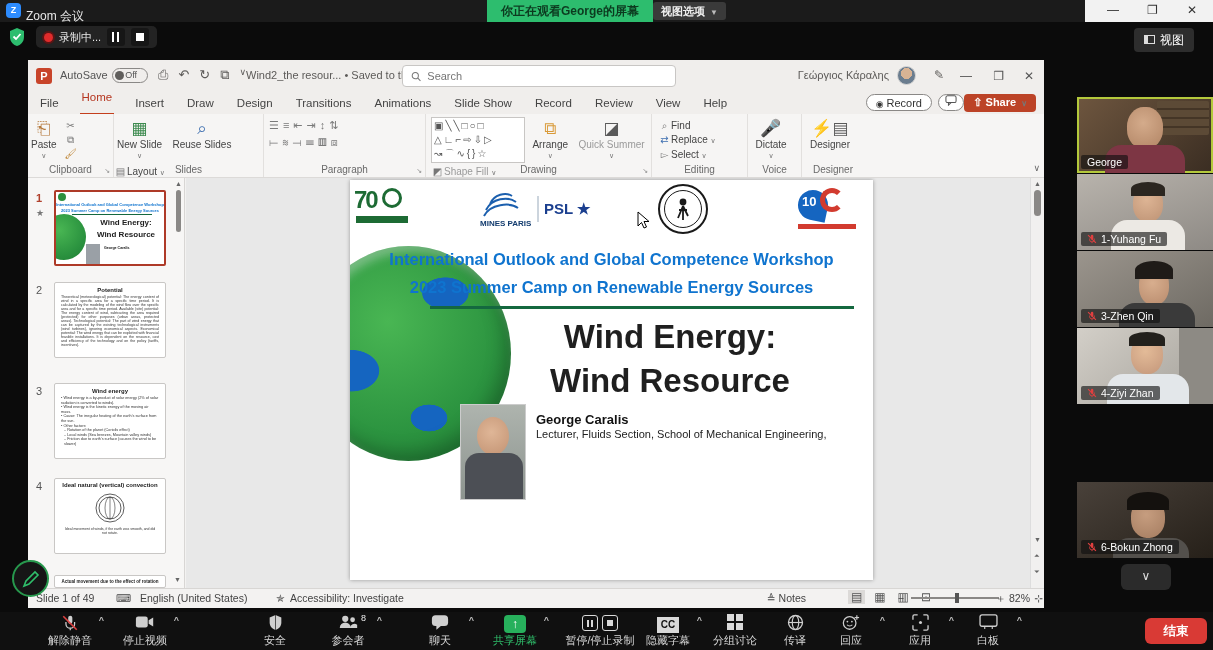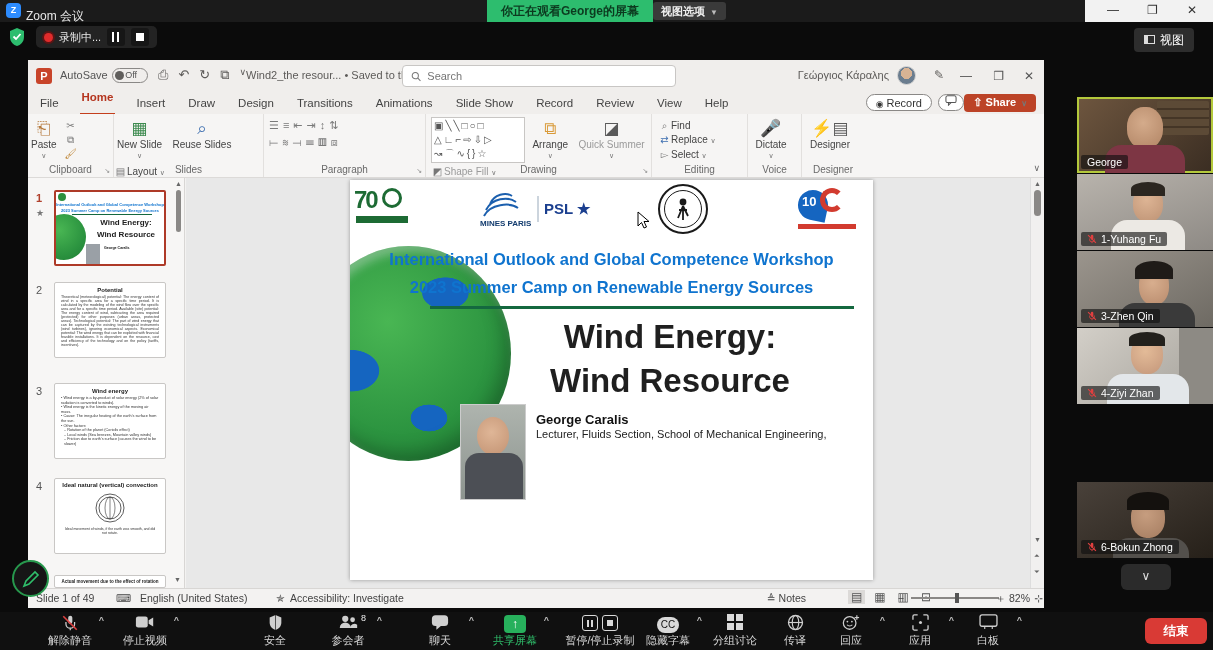--- a/index.html
+++ b/index.html
@@ -42,21 +42,21 @@
   .ppt-search input { border:0; outline:0; font-size:11px; color:#777; width:100%; background:transparent; font-family:"Liberation Sans",sans-serif; }
   .acct { position:absolute; right:155px; top:9px; font-size:11px; color:#5c5a58; }
   .avatar { position:absolute; right:128px; top:6px; width:19px; height:19px; border-radius:50%; background:radial-gradient(circle at 50% 38%, #d8b394 0 40%, #6b7d8f 41%); border:1px solid #ccc; }
   .pen { position:absolute; right:100px; top:8px; font-size:12px; color:#5c5a58; }
   .ppt-winctl { position:absolute; right:0; top:0; height:32px; width:96px; }
   .ppt-winctl span { position:absolute; top:9px; font-size:12px; color:#555; }
 
   .ppt-tabs { position:absolute; left:0; top:32px; width:100%; height:22px; background:#f0eeec; font-size:11.5px; color:#444; }
   .tabrow { position:absolute; left:10px; top:0; display:flex; gap:19px; height:22px; align-items:center; }
   .tab { padding:0 2px; }
-  .tab.active { color:#b5351f; font-weight:bold; border-bottom:2.5px solid #c43e1c; padding-bottom:10px; }
+  .tab.active { color:#b5351f; font-weight:normal; border-bottom:2.5px solid #c43e1c; padding-bottom:10px; }
   .tr-record { position:absolute; right:112px; top:2px; height:17px; line-height:16px; border:1px solid #8a8886; border-radius:9px; padding:0 9px; font-size:11px; color:#333; background:#fff; }
   .tr-record .dot { color:#333; margin-right:3px; font-size:9px; }
   .tr-cmt { position:absolute; right:80px; top:2px; width:26px; height:17px; border:1px solid #8a8886; border-radius:9px; background:#fff; text-align:center; }
   .tr-share { position:absolute; right:8px; top:2px; height:18px; line-height:17px; background:#bc4327; color:#fff; border-radius:4px; padding:0 9px; font-size:11px; font-weight:bold; }
   .tr-share .cv { font-size:8px; margin-left:5px; }
 
   .ppt-ribbon { position:absolute; left:0; top:54px; width:100%; height:64px; background:#f6f5f4; border-bottom:1px solid #dcdad8; display:flex; }
   .rgroup { position:relative; height:100%; border-right:1px solid #e2e0de; padding-top:3px; }
   .rglabel { position:absolute; bottom:2px; left:0; width:100%; text-align:center; font-size:10px; color:#696969; }
   .launcher { position:absolute; bottom:2px; right:3px; font-size:7px; color:#8a8a8a; }
@@ -142,21 +142,21 @@
   .zbtn { position:absolute; top:0; width:76px; height:38px; text-align:center; }
   .zbtn .zico { height:20px; margin-top:2px; }
   .zbtn .zlbl { font-size:11px; color:#d9d9d9; line-height:13px; }
   .zbtn .zlbl.green { color:#2fbf6b; }
   .zchev { position:absolute; right:4px; top:3px; font-size:9px; color:#bdbdbd; font-weight:bold; }
   .pbadge { position:absolute; top:1px; margin-left:2px; font-size:9px; color:#eee; }
   .sharebox { display:inline-block; width:22px; height:18px; background:#27b05c; border-radius:4px; color:#fff; font-size:12px; line-height:18px; font-weight:bold; }
   .ps-ic { display:inline-block; width:16px; height:16px; border:1.5px solid #d9d9d9; border-radius:3px; position:relative; margin:1px 2px; vertical-align:top; }
   .ps-ic.pa::before { content:""; position:absolute; left:4px; top:3.5px; width:2px; height:7px; background:#d9d9d9; box-shadow:4px 0 0 #d9d9d9; }
   .ps-ic.sq::before { content:""; position:absolute; left:4px; top:4px; width:6px; height:6px; background:#d9d9d9; }
-  .ccbox { display:inline-block; width:22px; height:16px; background:#d9d9d9; border-radius:8px; color:#111; font-size:10px; font-weight:normal; line-height:16px; }
+  .ccbox { display:inline-block; width:22px; height:16px; background:#d9d9d9; border-radius:0; color:#111; font-size:10px; font-weight:bold; line-height:16px; }
   .grid4 { display:inline-block; width:16px; height:16px; position:relative; }
   .grid4::before { content:""; position:absolute; left:0; top:0; width:7px; height:7px; background:#d9d9d9; box-shadow:9px 0 0 #d9d9d9, 0 9px 0 #d9d9d9, 9px 9px 0 #d9d9d9; }
   .endbtn { position:absolute; left:1145px; top:6px; width:62px; height:26px; background:#d93a35; border-radius:6px; color:#fff; font-size:12.5px; font-weight:bold; text-align:center; line-height:26px; }
 </style>
 </head>
 <body>
 
 <div id="root">
 
   <div class="zm-titlebar">

